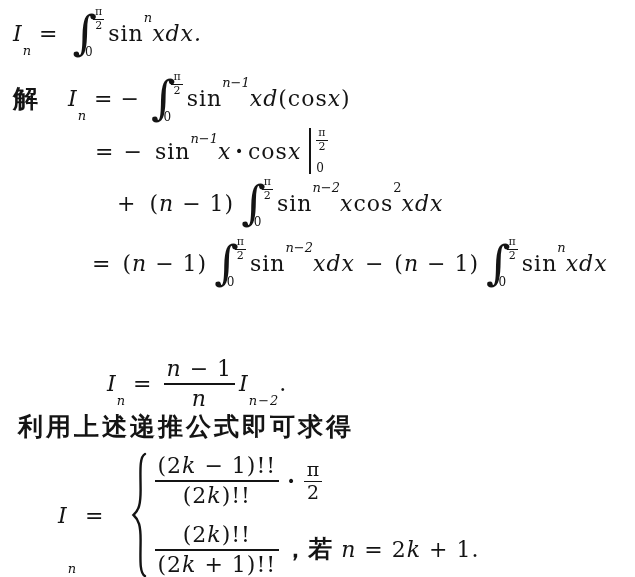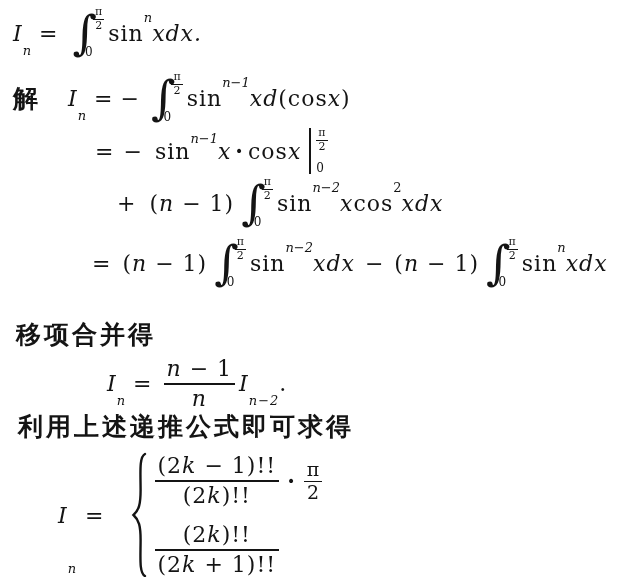--- a/index.html
+++ b/index.html
@@ -126,23 +126,20 @@
     <span class="int">
       <span class="sign">∫</span>
       <span class="lims">
         <span class="sfrac"><span class="t">π</span><span class="b">2</span></span>
         <span class="lo rm">0</span>
       </span>
     </span>
     <span class="tok rm base">sin</span><span class="sup it">n</span><span class="tok it base">xdx</span>
   </div>
 
-  <div class="row" style="left:16px; top:318px;">
-    <span class="tok cjk">移项合并得</span>
-  </div>
 
   <div class="row" style="left:107px; top:357px;">
     <span class="tok it base">I</span><span class="sub it">n</span>
     <span class="tok rm op base">=</span>
     <span class="frac">
       <span class="num"><span class="it">n</span><span class="rm"> − 1</span></span>
       <span class="fbar"></span>
       <span class="den"><span class="it">n</span></span>
     </span>
     <span class="tok it base">I</span><span class="sub it">n−2</span><span class="tok rm base">.</span>
@@ -167,17 +164,18 @@
         </span>
         <span class="tok rm base dot">·</span>
         <span class="dfrac"><span class="t rm">π</span><span class="b rm">2</span></span>
       </span>
       <span class="case">
         <span class="frac">
           <span class="num"><span class="rm">(2</span><span class="it">k</span><span class="rm">)!!</span></span>
           <span class="fbar"></span>
           <span class="den"><span class="rm">(2</span><span class="it">k</span><span class="rm"> + 1)!!</span></span>
         </span>
+        <span class="cond"><span class="cjk">，</span><span class="cjk">若</span> <span class="it">n</span><span class="rm"> = 2</span><span class="it">k</span><span class="rm"> + 1.</span></span>
       </span>
     </span>
   </div>
 
 </div>
 
 </body></html>

